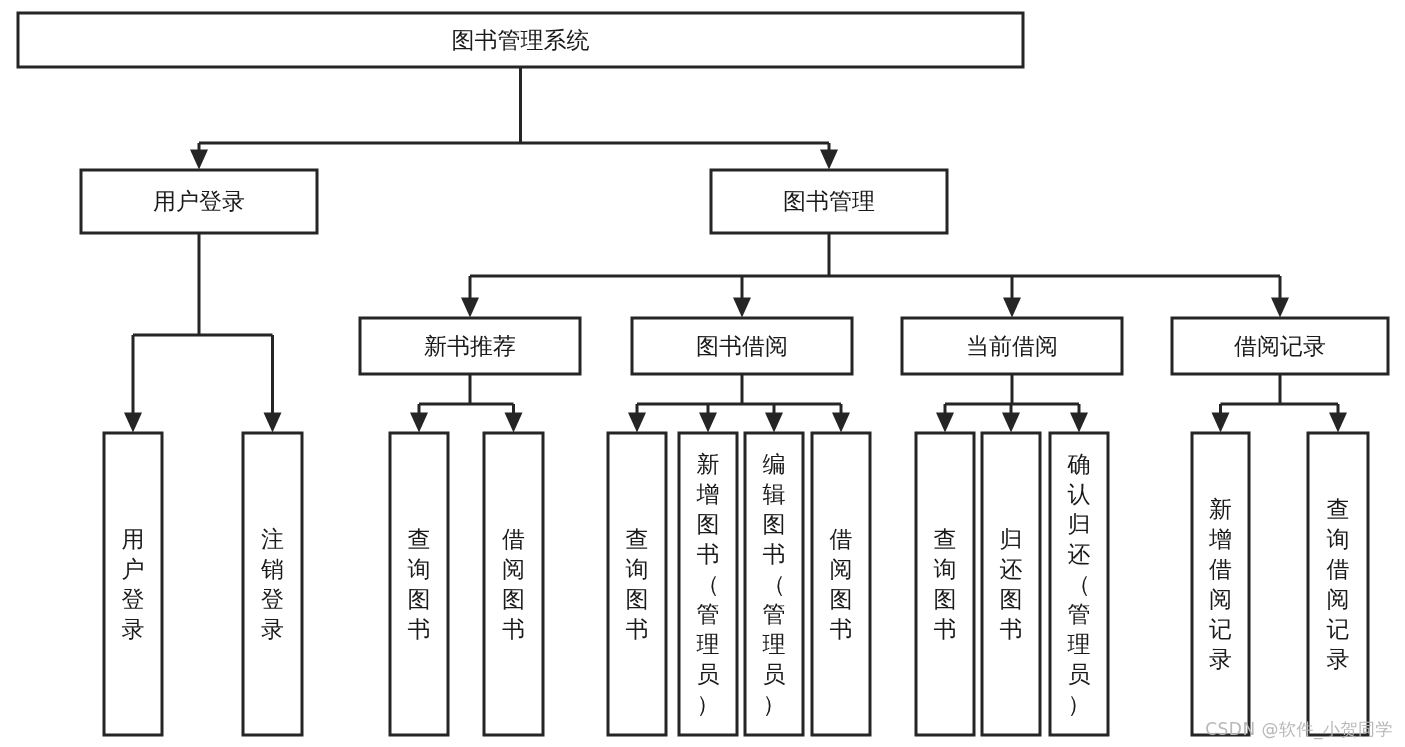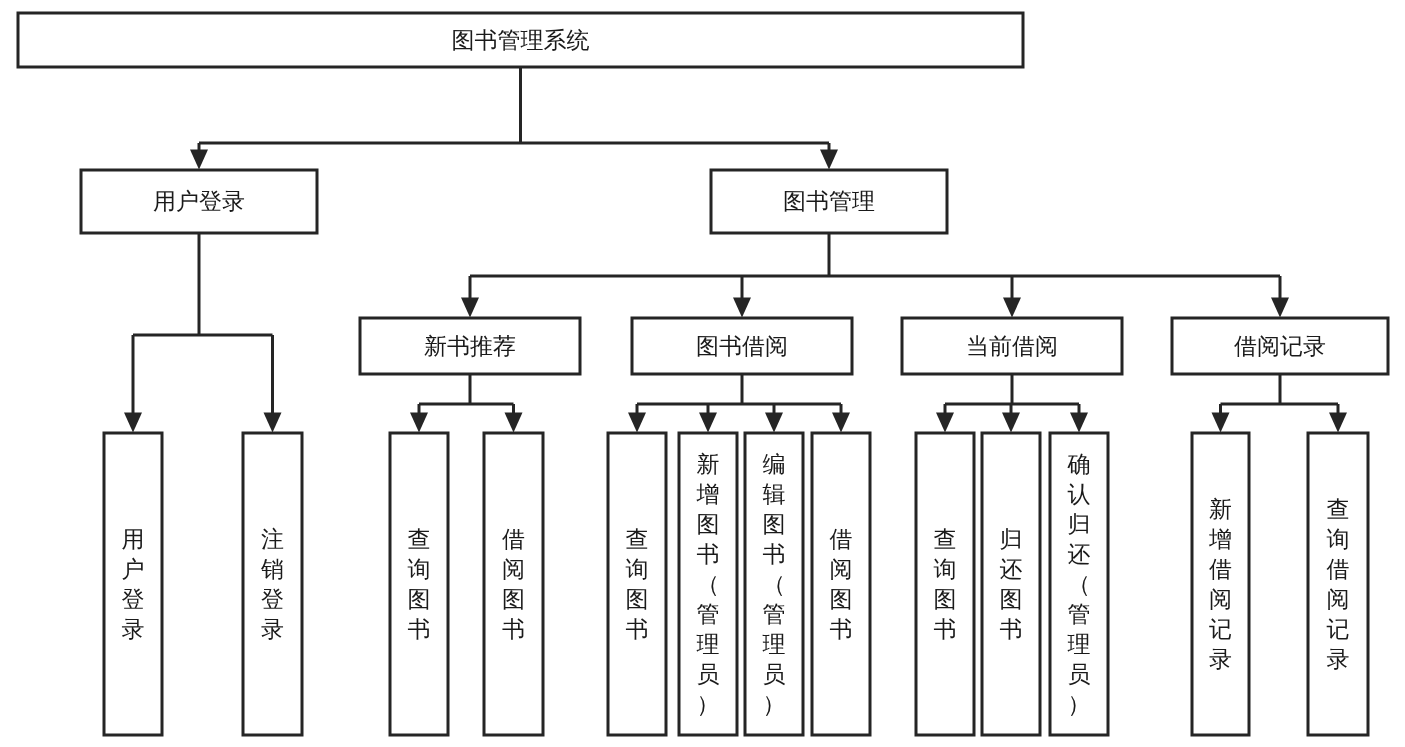--- a/index.html
+++ b/index.html
@@ -205,14 +205,15 @@
           <rect x="1192" y="433" width="57" height="302" class="node-rect"></rect>
           <text x="1220.5" y="517.4" class="node-label-vertical"><tspan x="1220.5" dy="0">新</tspan><tspan x="1220.5" dy="30">增</tspan><tspan x="1220.5" dy="30">借</tspan><tspan x="1220.5" dy="30">阅</tspan><tspan x="1220.5" dy="30">记</tspan><tspan x="1220.5" dy="30">录</tspan></text>
         </g>
         <g>
           <rect x="1308" y="433" width="60" height="302" class="node-rect"></rect>
           <text x="1338" y="517.4" class="node-label-vertical"><tspan x="1338" dy="0">查</tspan><tspan x="1338" dy="30">询</tspan><tspan x="1338" dy="30">借</tspan><tspan x="1338" dy="30">阅</tspan><tspan x="1338" dy="30">记</tspan><tspan x="1338" dy="30">录</tspan></text>
         </g>
       </g>
   </svg>
 
+  <div class="watermark">CSDN @软件_小贺同学</div>
 
 </div>
 
 </body></html>

